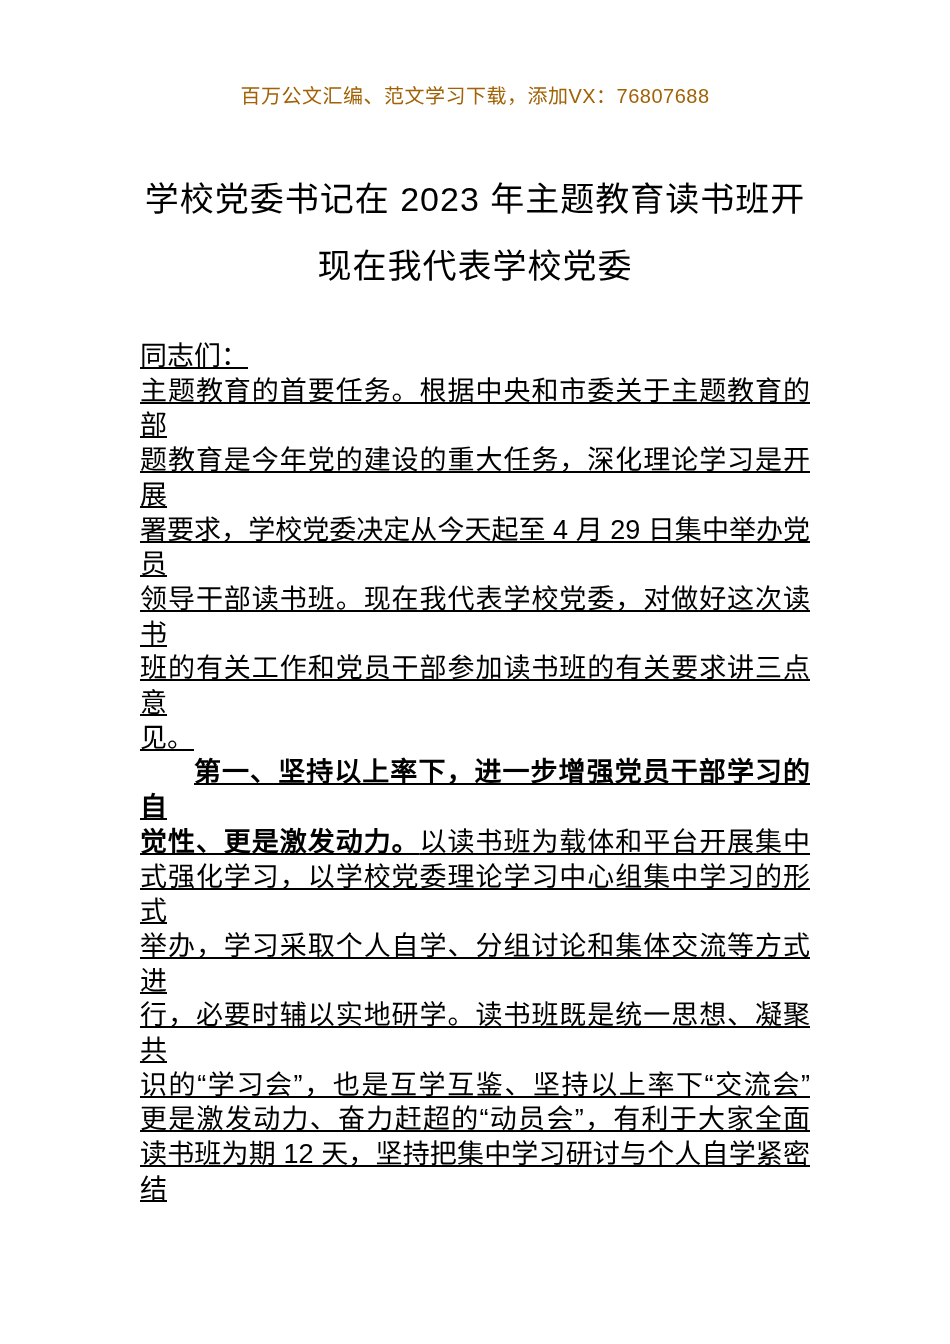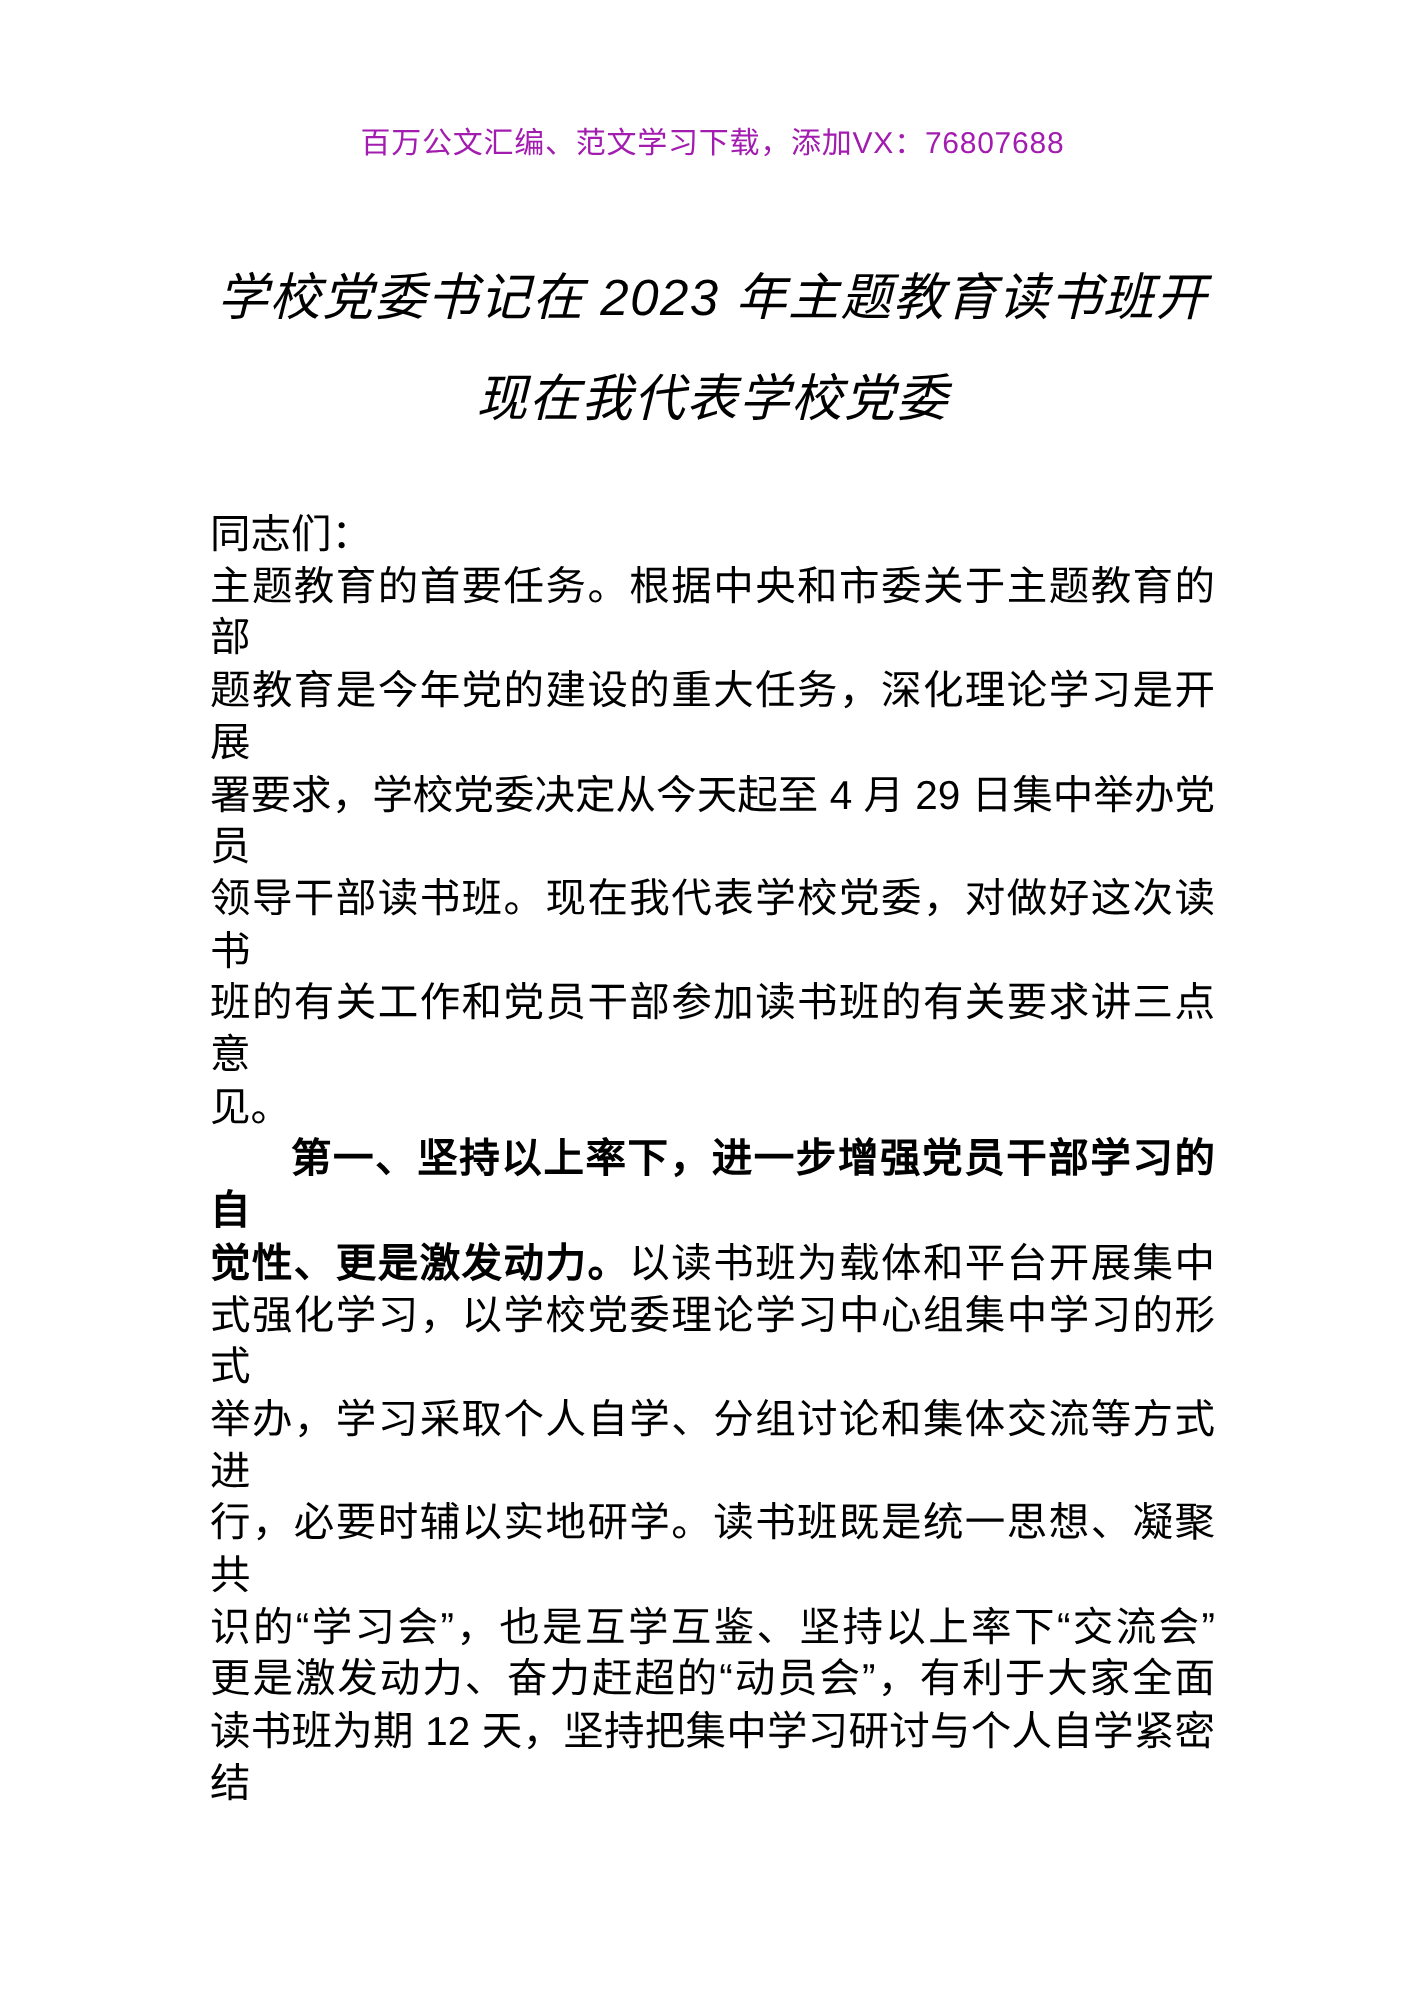--- a/index.html
+++ b/index.html
@@ -30,54 +30,54 @@
   }
   .doc-title {
     position: absolute;
     top: 166px;
     left: 70px;
     right: 70px;
     text-align: center;
     font-size: 34px;
     font-weight: 400;
     letter-spacing: 1px;
-    font-style: italic;
   }
   .title-line {
     line-height: 67px;
     white-space: nowrap;
   }
   .body-text {
     position: absolute;
     top: 339px;
     left: 140px;
     width: 670px;
     font-size: 27px;
     line-height: 34.7px;
   }
   .body-line {
     white-space: nowrap;
+    text-decoration: underline;
   }
   .body-line.just {
     white-space: normal;
     text-align: justify;
     text-align-last: justify;
   }
   .body-line.indent {
     text-indent: 54px;
   }
   .b {
     font-weight: 700;
   }
 </style>
 </head>
 <body>
 
 <div class="page">
-  <div class="header-notice" style="color: #a21caf;">百万公文汇编、范文学习下载，添加VX：76807688</div>
+  <div class="header-notice" style="color: #a16207;">百万公文汇编、范文学习下载，添加VX：76807688</div>
 
   <div class="doc-title">
       <div class="title-line">学校党委书记在 2023 年主题教育读书班开</div>
       <div class="title-line">现在我代表学校党委</div>
     </div>
 
   <div class="body-text">
       <div class="body-line"><span>同志们：</span></div>
       <div class="body-line just"><span>主题教育的首要任务。根据中央和市委关于主题教育的部</span></div>
       <div class="body-line just"><span>题教育是今年党的建设的重大任务，深化理论学习是开展</span></div>

